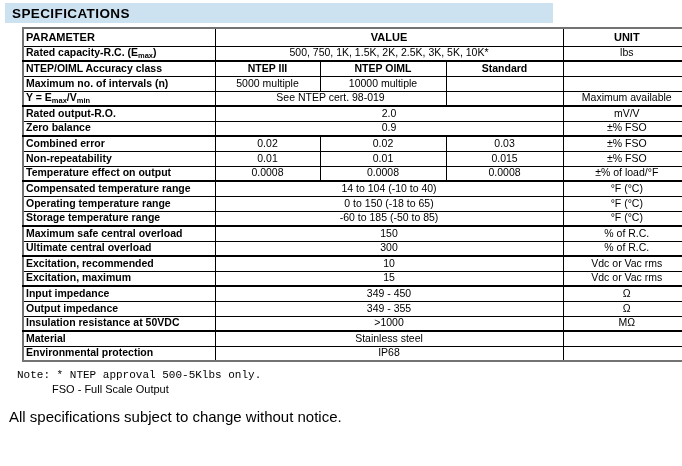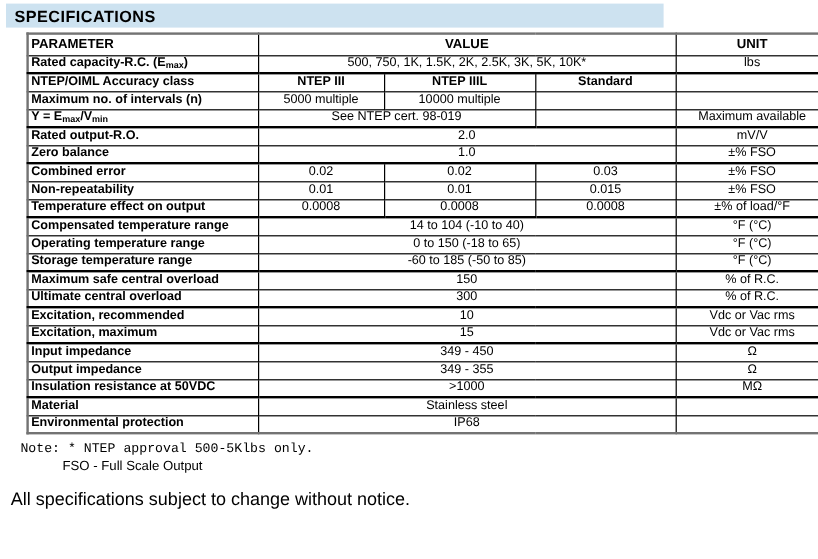--- a/index.html
+++ b/index.html
@@ -54,21 +54,21 @@
     </thead>
     <tbody id="spec-body">
         <tr class="group-end">
           <td class="param">Rated capacity-R.C. (E<sub>max</sub>)</td>
           <td class="val" colspan="3">500, 750, 1K, 1.5K, 2K, 2.5K, 3K, 5K, 10K*</td>
           <td class="unit">lbs</td>
         </tr>
         <tr>
           <td class="param">NTEP/OIML Accuracy class</td>
           <td class="val bold">NTEP III</td>
-          <td class="val bold">NTEP IIIL</td>
+          <td class="val bold">NTEP OIML</td>
           <td class="val bold">Standard</td>
           <td class="unit"></td>
         </tr>
         <tr>
           <td class="param">Maximum no. of intervals (n)</td>
           <td class="val">5000 multiple</td>
           <td class="val">10000 multiple</td>
           <td class="val"></td>
           <td class="unit"></td>
         </tr>
@@ -78,21 +78,21 @@
           <td class="val"></td>
           <td class="unit">Maximum available</td>
         </tr>
         <tr>
           <td class="param">Rated output-R.O.</td>
           <td class="val" colspan="3">2.0</td>
           <td class="unit">mV/V</td>
         </tr>
         <tr class="group-end">
           <td class="param">Zero balance</td>
-          <td class="val" colspan="3">1.0</td>
+          <td class="val" colspan="3">0.9</td>
           <td class="unit">±% FSO</td>
         </tr>
         <tr>
           <td class="param">Combined error</td>
           <td class="val">0.02</td>
           <td class="val">0.02</td>
           <td class="val">0.03</td>
           <td class="unit">±% FSO</td>
         </tr>
         <tr>

